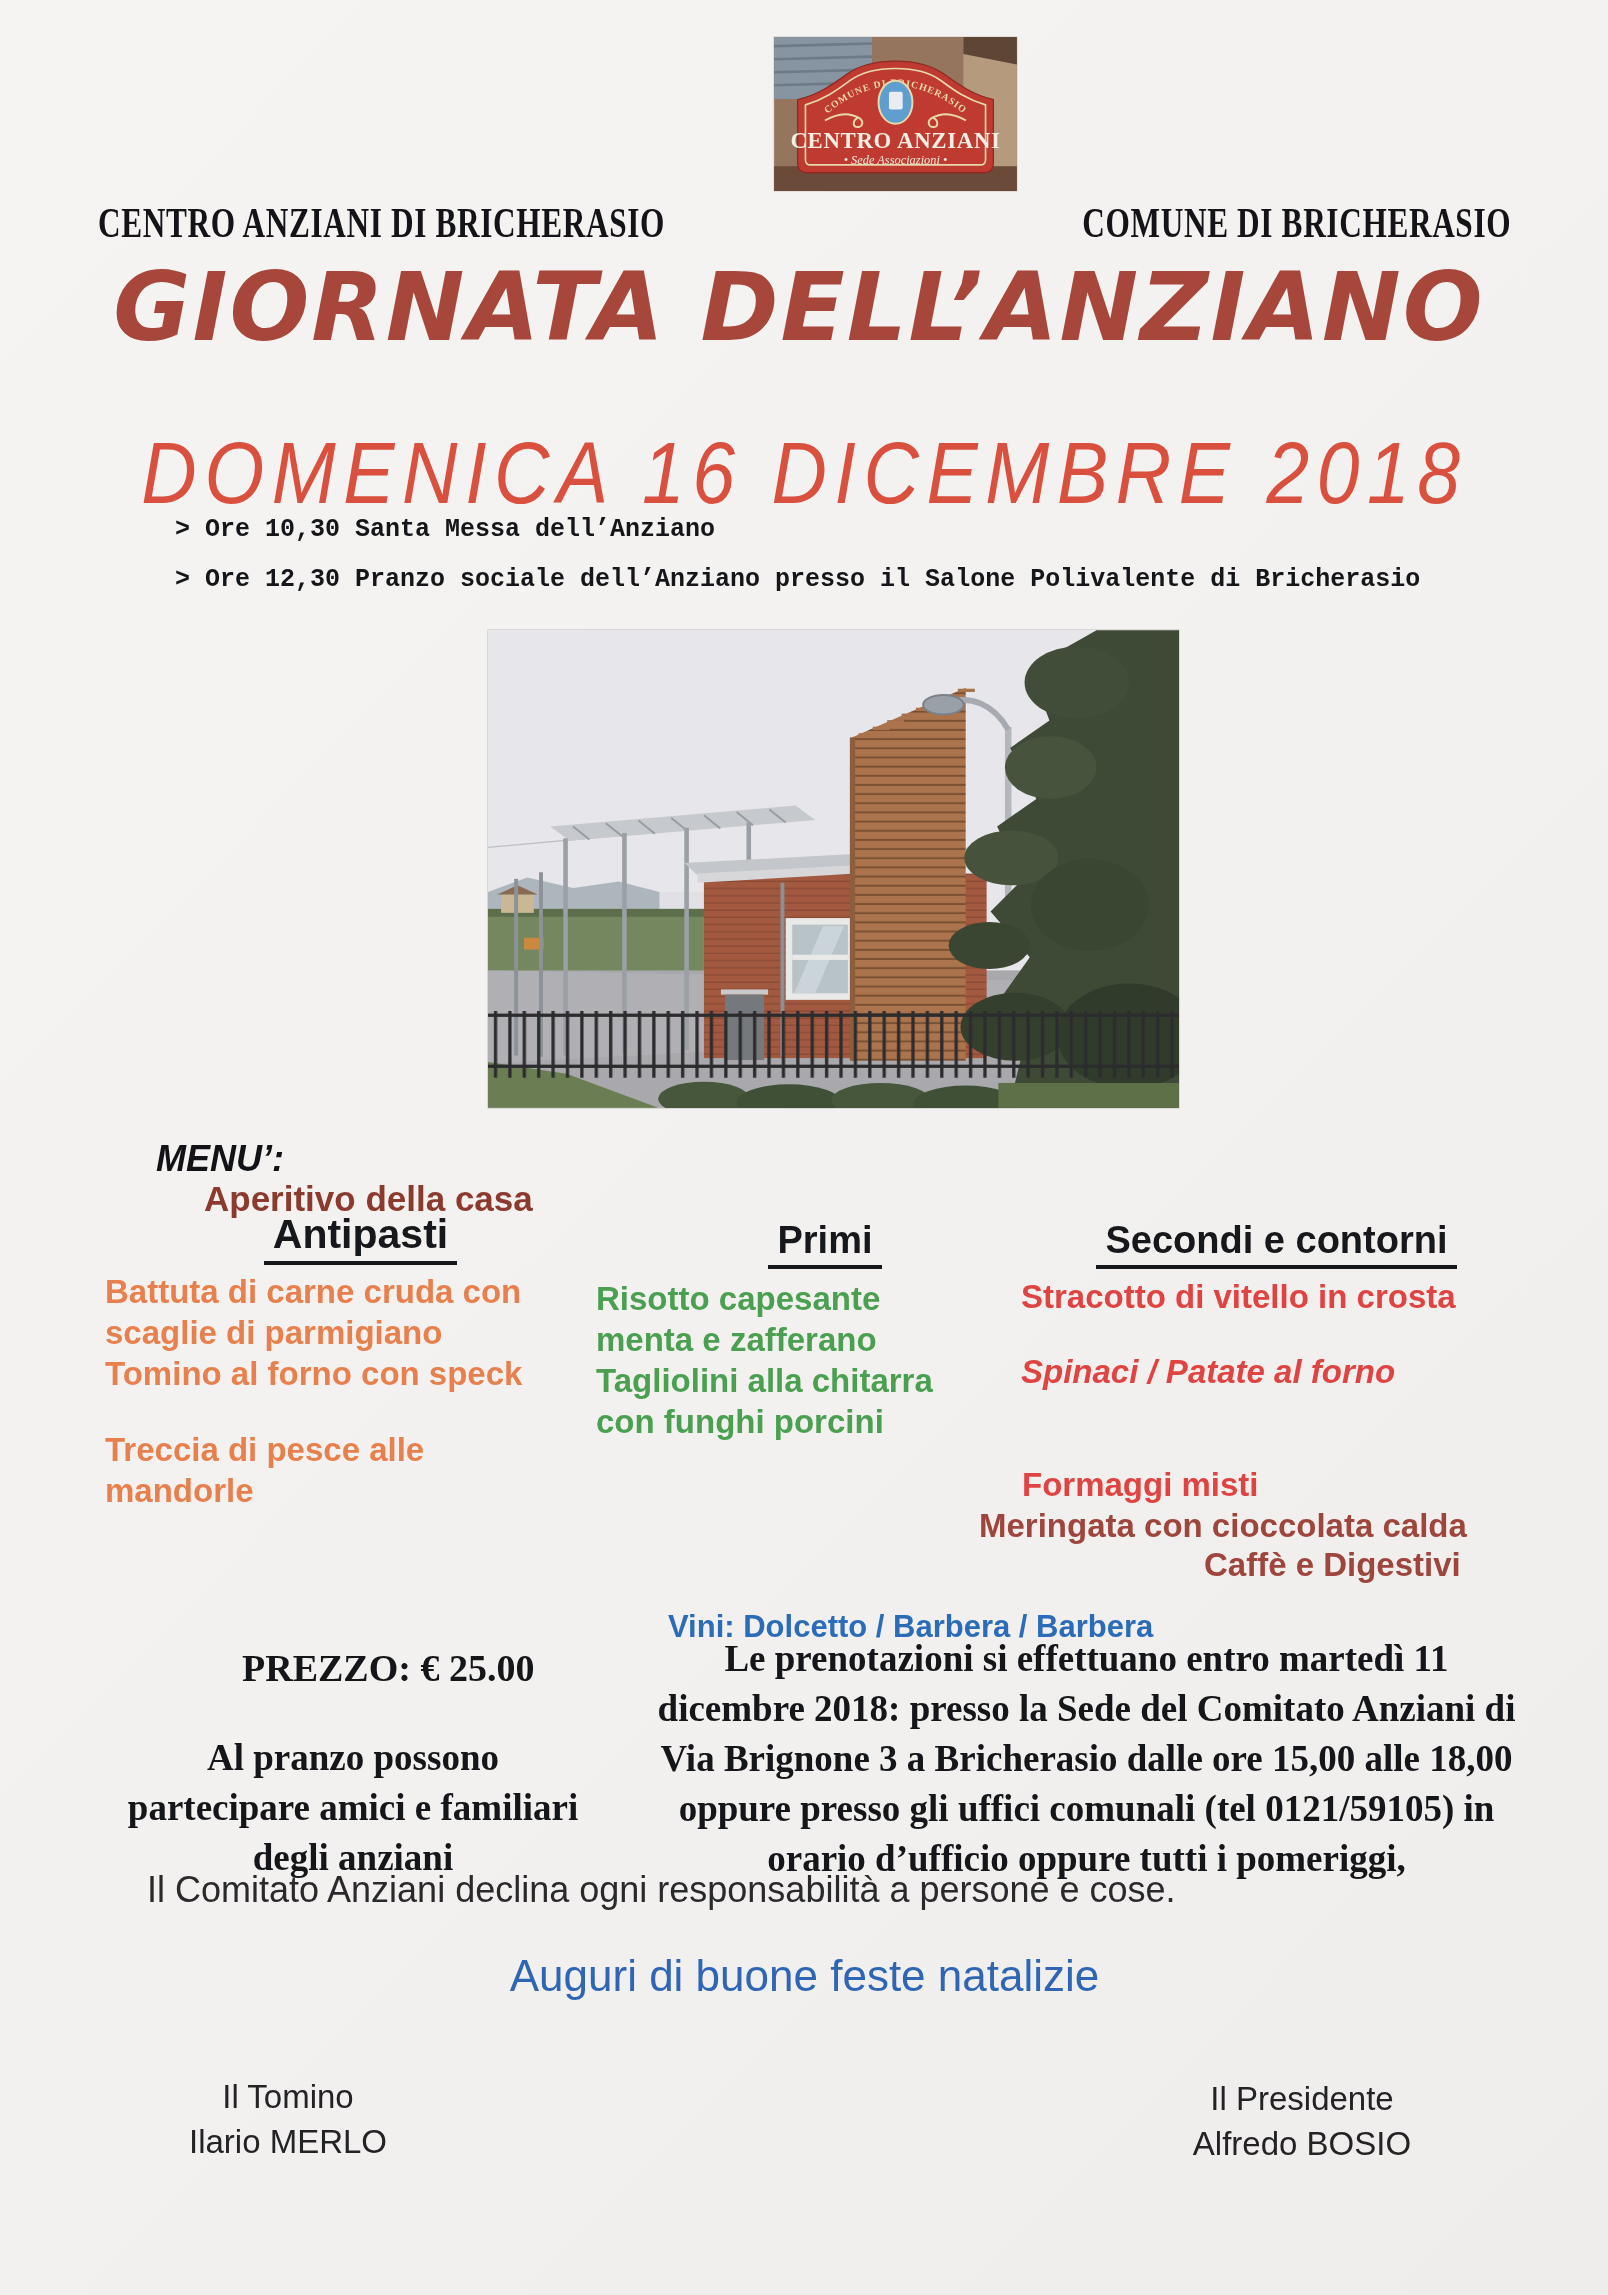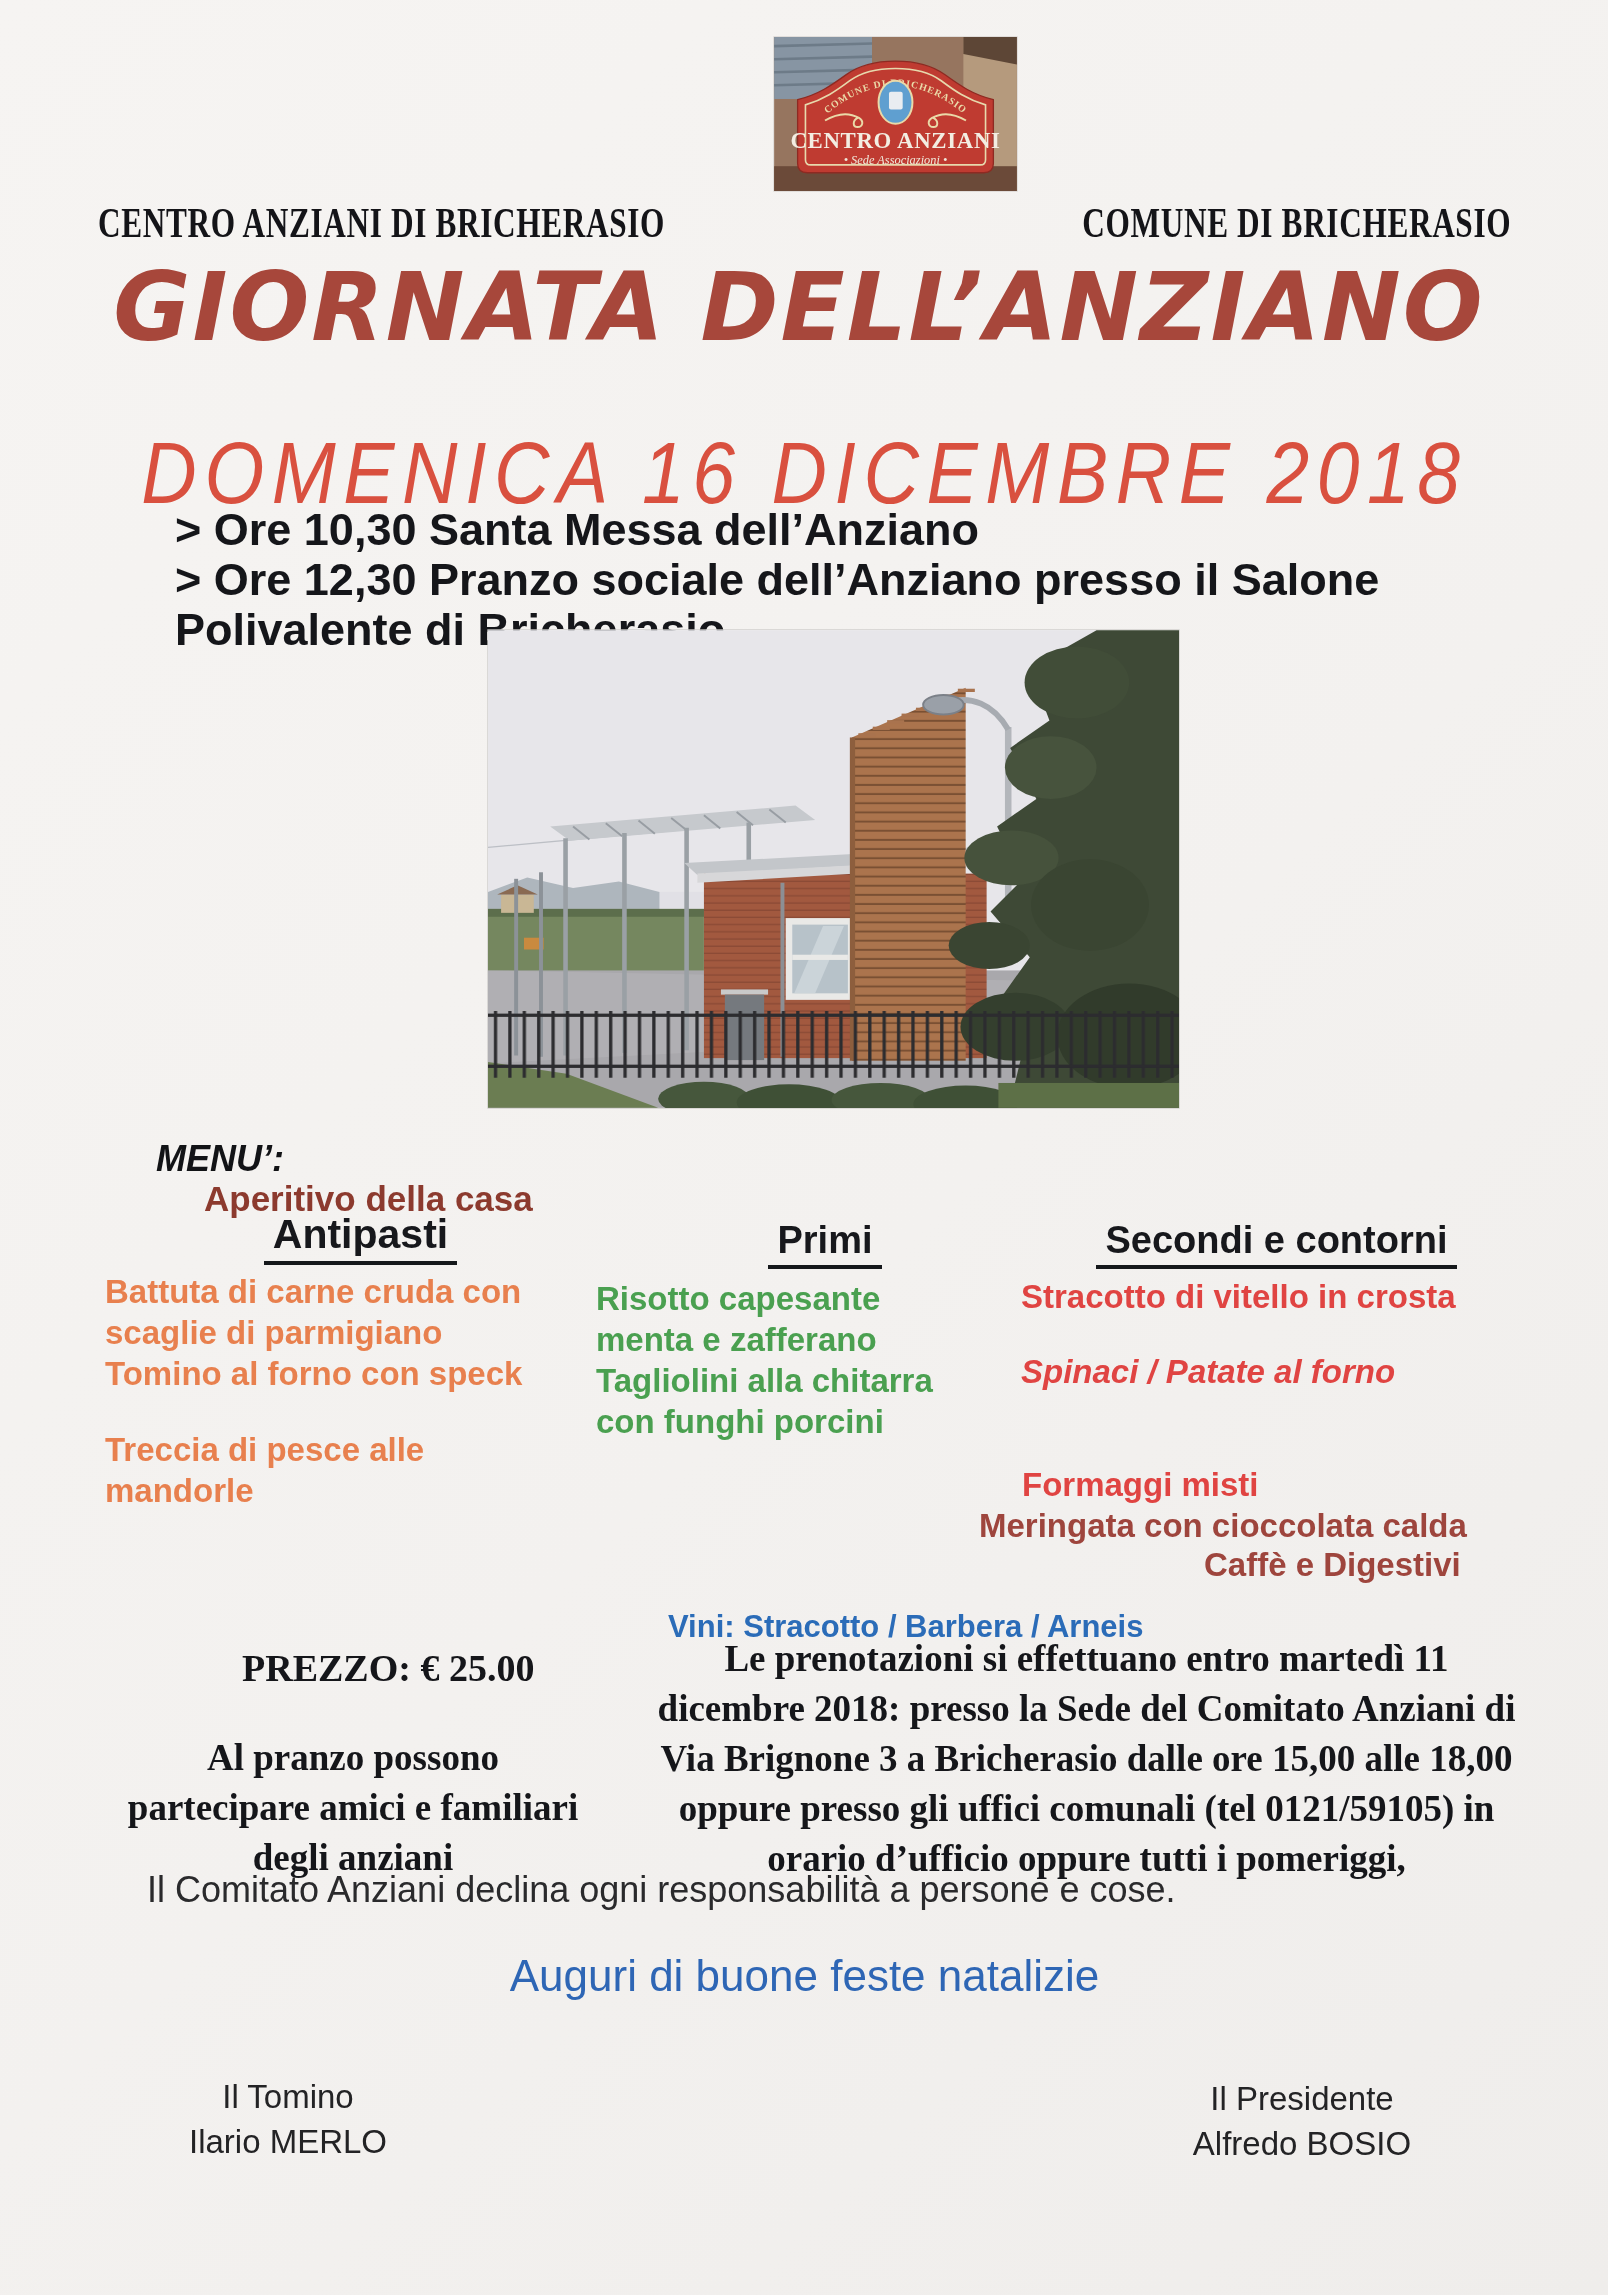--- a/index.html
+++ b/index.html
@@ -14,22 +14,22 @@
   .mast-left{left:98px;top:200px;transform-origin:left top;}
   .mast-right{right:98px;top:200px;transform-origin:right top;}
 
   .big-title{left:0;right:11px;top:253px;text-align:center;
              font-family:"DejaVu Sans",sans-serif;font-weight:700;font-style:italic;
              font-size:94px;letter-spacing:2px;color:#a7473b;}
   .date-line{left:0;right:0;top:424px;text-align:center;
              font-style:italic;font-weight:400;font-size:80px;letter-spacing:7.9px;
              color:#d9503f;transform:scale(.96,1.08);transform-origin:center top;}
 
-  .schedule{left:175px;top:505px;font-family:Liberation Sans, sans-serif;font-weight:700;
-            font-size:45px;line-height:50px;color:#15161a;}
+  .schedule{left:175px;top:505px;font-family:Liberation Mono, monospace;font-weight:700;
+            font-size:25px;line-height:50px;color:#15161a;}
 
   .photo-frame{left:488px;top:630px;width:691px;height:478px;
                box-shadow:0 0 0 0.7px #cfcdcb;}
   .badge-frame{left:774px;top:37px;width:243px;height:154px;box-shadow:0 0 0 0.7px #d8d5d2;}
 
   .menu-label{left:156px;top:1138px;font-weight:700;font-style:italic;font-size:36px;color:#121316;}
   .aperitivo{left:204px;top:1179px;font-weight:700;font-size:35px;color:#8c3a2e;}
 
   .col-head{font-weight:700;color:#17181c;text-align:center;}
   .col-head span{display:inline-block;border-bottom:4.6px solid #15181b;padding:0 9.2px 2.6px 9.2px;}
@@ -238,21 +238,21 @@
   </div>
   <div class="abs menu-col secondi-items">
     <div class="preline">Stracotto di vitello in crosta</div>
     <div class="preline gap-top">Spinaci / Patate al forno</div>
   </div>
 
   <div class="abs dessert dessert-1">Formaggi misti</div>
   <div class="abs dessert dessert-2">Meringata con cioccolata calda</div>
   <div class="abs dessert dessert-3">Caffè e Digestivi</div>
 
-  <div class="abs vini">Vini: Stracotto / Barbera / Arneis</div>
+  <div class="abs vini">Vini: Dolcetto / Barbera / Barbera</div>
 
   <div class="abs serifb prezzo">PREZZO: € 25.00</div>
   <div class="abs serifb booking preline">Le prenotazioni si effettuano entro martedì 11
 dicembre 2018: presso la Sede del Comitato Anziani di
 Via Brignone 3 a Bricherasio dalle ore 15,00 alle 18,00
 oppure presso gli uffici comunali (tel 0121/59105) in
 orario d’ufficio oppure tutti i pomeriggi,</div>
   <div class="abs serifb participation preline">Al pranzo possono
 partecipare amici e familiari
 degli anziani</div>

